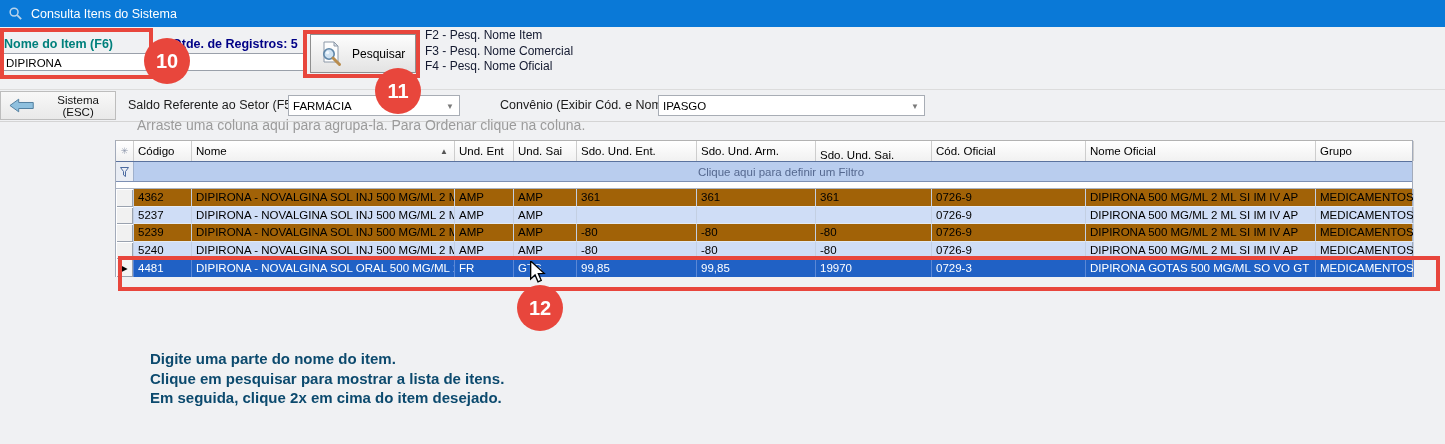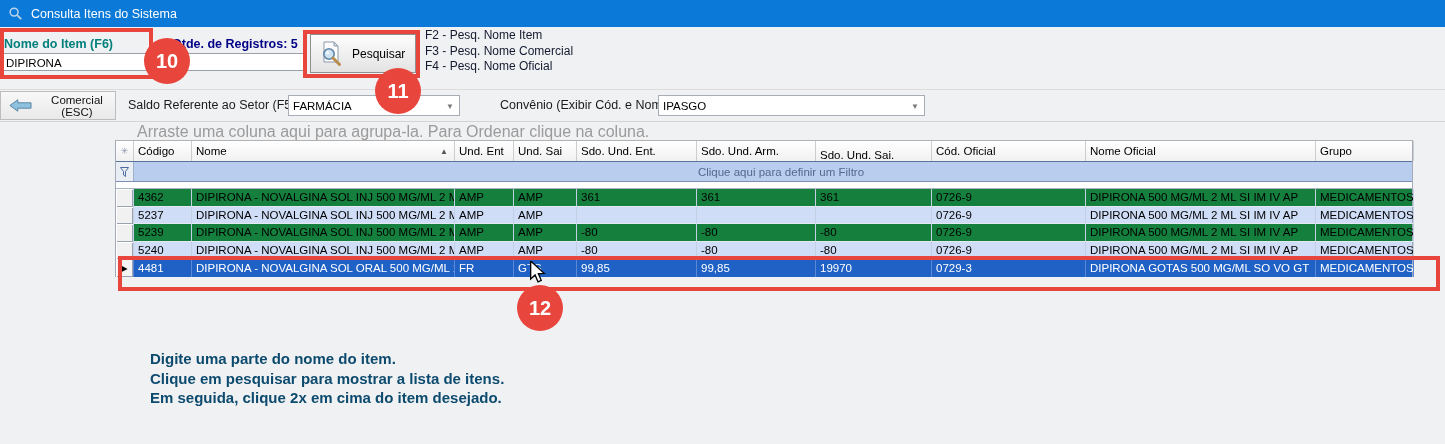--- a/index.html
+++ b/index.html
@@ -45,21 +45,21 @@
   }
   .lbl-setor { position:absolute; left:128px; top:98px; font-size:12.5px; color:#1b1b1b; }
   .dd {
     position:absolute; top:95px; height:21px; background:#fff; border:1px solid #a8adb5;
     font-size:11.5px; color:#000; display:flex; align-items:center; padding-left:4px;
   }
   .dd-setor { left:288px; width:172px; }
   .lbl-convenio { position:absolute; left:500px; top:98px; font-size:12.5px; color:#1b1b1b; }
   .dd-convenio { left:658px; width:267px; }
   .dd .caret { position:absolute; right:5px; top:6px; font-size:8px; color:#7a7a7a; }
-  .group-hint { position:absolute; left:137px; top:123px; font-size:16px; color:#9b9b9b; }
+  .group-hint { position:absolute; left:137px; top:117px; font-size:14px; color:#9b9b9b; }
 
   
   .grid {
     position:absolute; left:115px; top:140px; width:1298px;
     border-left:1px solid #a3abba; border-right:1px solid #a3abba;
     background:#fff; font-size:11.5px;
   }
   .grow { display:flex; }
   .gcell {
     flex:none; padding:0 0 0 4px; display:flex; align-items:center;
@@ -78,21 +78,21 @@
     display:flex; align-items:center; justify-content:center; flex:none;
   }
   .filter-text { flex:1; text-align:center;padding-left:16px; }
   .gap-row { height:7px; background:#fff; border-bottom:1px solid #aab4c4; }
   .drow { height:17.6px; }
   .drow .gcell { border-right:1px solid #c3cfe2; border-bottom:1px solid #e3e9f2; }
   .drow .gut {
     background:#f1f1f1; box-shadow:inset 1px 1px #ffffff, inset -1px -1px #9aa2af;
     justify-content:center; padding-left:0; border-bottom:none;
   }
-  .row-white { background:#15803d;text-align:right; }
+  .row-white { background:#a16207;text-align:right; }
   .row-alt { background:#cfddf6; }
   .row-sel { background:#2061c5; color:#fff; }
   .row-sel .gcell { border-right:1px solid #5b88d6; border-bottom:none; }
   .row-sel .gut { color:#000; font-size:8px; background:#f4f4f4; }
 
   
   .anno-box { position:absolute; border:4px solid #e8463c; z-index:40; }
   .box-10 { left:0; top:28px; width:153px; height:51px; }
   .box-11 { left:303px; top:30px; width:117px; height:48px; }
   .box-12 { left:118px; top:256px; width:1322px; height:35px; }
@@ -143,21 +143,21 @@
   <div>F4 - Pesq. Nome Oficial</div>
 </div>
 
 <div class="toolbar-sep-top"></div>
 <div class="toolbar-sep-bot"></div>
 
 <button class="btn-retornar">
   <svg width="26" height="15" viewBox="0 0 26 15">
     <path d="M1 7.5 L10 1 v3.4 h15 v6.2 h-15 v3.4 z" fill="#8fc0de" stroke="#4f7d9e" stroke-width="1"></path>
   </svg>
-  <span>Comercial (ESC)</span>
+  <span>Sistema (ESC)</span>
 </button>
 
 <div class="lbl-setor">Saldo Referente ao Setor (F5)</div>
 <div class="dd dd-setor">
   <span>FARMÁCIA</span>
   <span class="caret">▼</span>
 </div>
 
 <div class="lbl-convenio">Convênio (Exibir Cód. e Nome Oficial) (F8)</div>
 <div class="dd dd-convenio">

